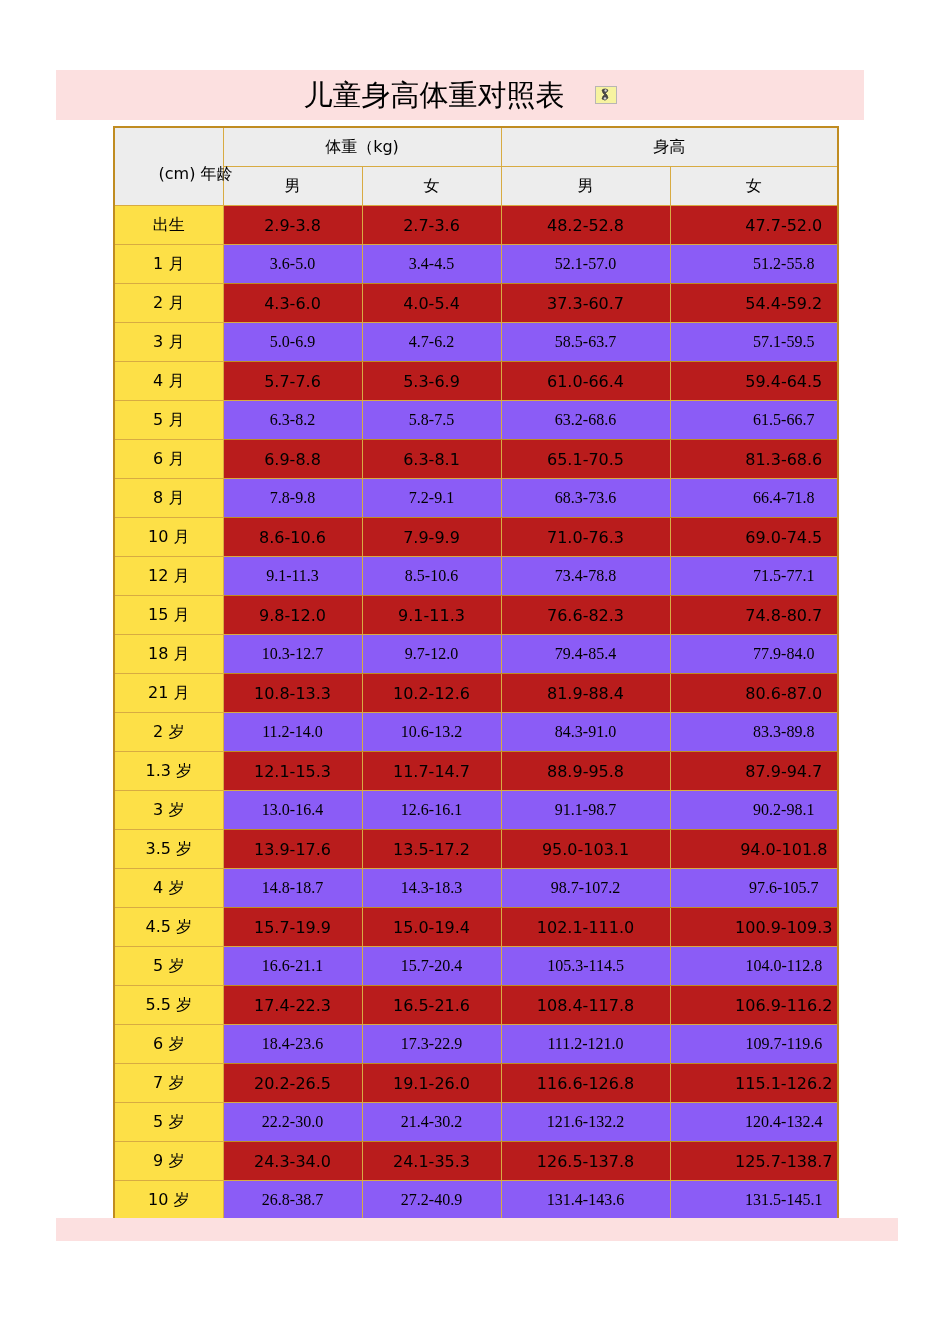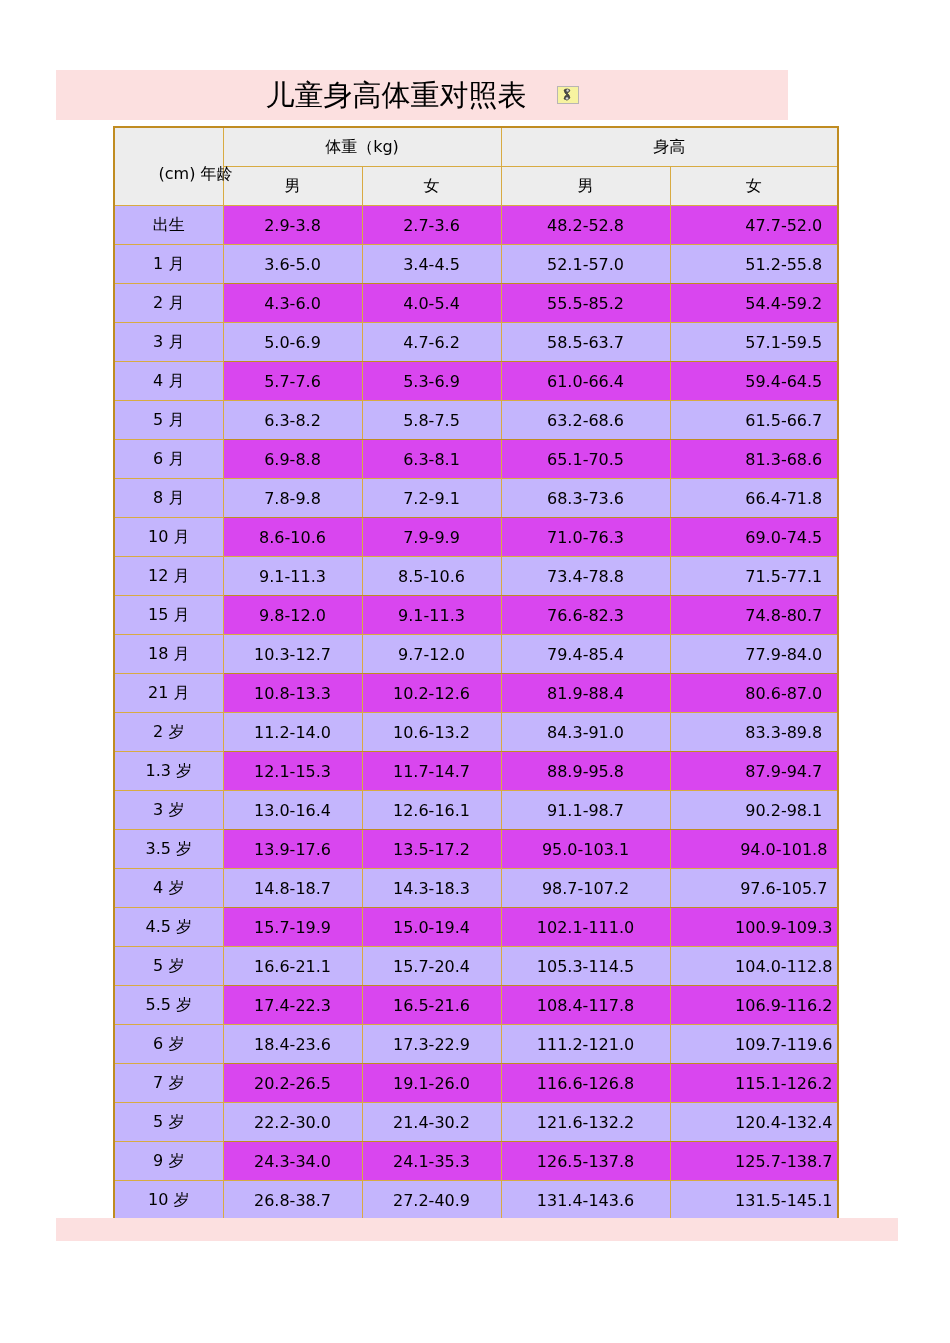--- a/index.html
+++ b/index.html
@@ -14,21 +14,21 @@
     font-family: "DejaVu Sans", "Liberation Sans", sans-serif;
     overflow: hidden;
     position: relative;
   }
 
   
   .title-band {
     position: absolute;
     left: 56px;
     top: 70px;
-    width: 732px;
+    width: 808px;
     height: 50px;
     background: #fce0e0;
     display: flex;
     align-items: center;
     justify-content: center;
     gap: 30px;
   }
   .title-text {
     font-size: 29px;
     font-weight: 400;
@@ -116,25 +116,25 @@
     background: #ededed;
     height: 36px;
   }
   th.sub {
     background: #ededed;
     height: 38px;
   }
 
   
   td.agecell {
-    background: #c4b5fd;
+    background: #fde047;
     font-size: 16px;
   }
-  tr.odd  td.datacell { background: #d946ef; }
-  tr.even td.datacell { background: #c4b5fd; }
+  tr.odd  td.datacell { background: #b91c1c; }
+  tr.even td.datacell { background: #8b5cf6; font-family: Liberation Serif, serif; }
   tr.even td.datacell { border-top-color: #c08c21; border-bottom-color: #c08c21; }
 
   td.datacell {
     font-size: 17px;
     letter-spacing: 0px;
   }
   
   td.datacell.last {
     overflow: visible;
   }
@@ -196,21 +196,21 @@
           <td class="agecell">1 月</td>
           <td class="datacell">3.6-5.0</td>
           <td class="datacell">3.4-4.5</td>
           <td class="datacell">52.1-57.0</td>
           <td class="datacell last"><span class="ovf">51.2-55.8</span></td>
         </tr>
         <tr class="odd">
           <td class="agecell">2 月</td>
           <td class="datacell">4.3-6.0</td>
           <td class="datacell">4.0-5.4</td>
-          <td class="datacell">55.5-85.2</td>
+          <td class="datacell">37.3-60.7</td>
           <td class="datacell last"><span class="ovf">54.4-59.2</span></td>
         </tr>
         <tr class="even">
           <td class="agecell">3 月</td>
           <td class="datacell">5.0-6.9</td>
           <td class="datacell">4.7-6.2</td>
           <td class="datacell">58.5-63.7</td>
           <td class="datacell last"><span class="ovf">57.1-59.5</span></td>
         </tr>
         <tr class="odd">

